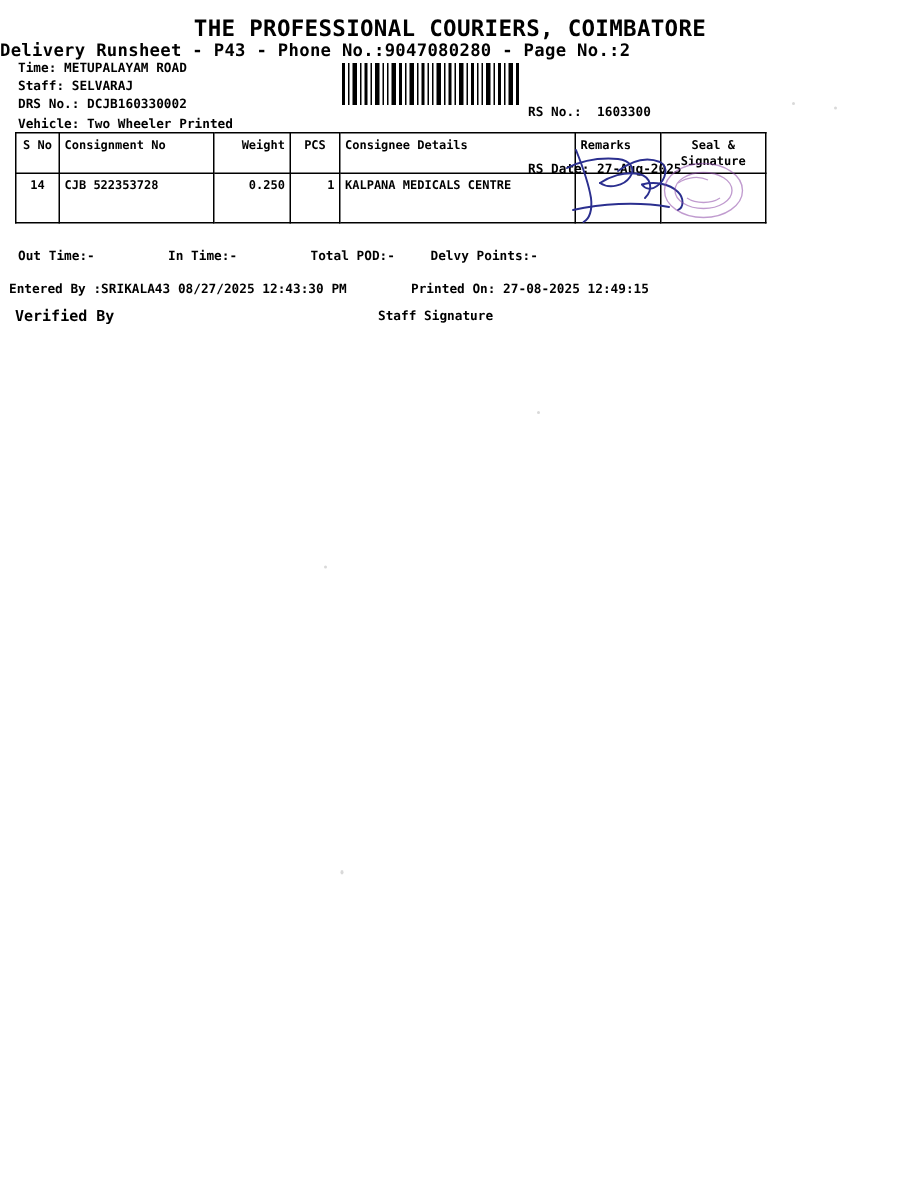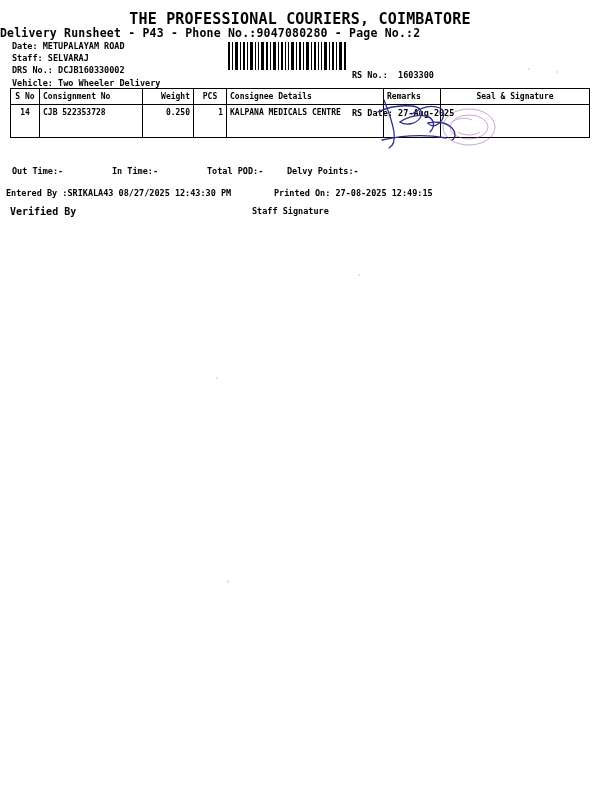--- a/index.html
+++ b/index.html
@@ -59,21 +59,21 @@
     left: 352px; top: 44px;
     font-size: 8.5px;
     line-height: 12.5px;
     font-weight: bold;
     white-space: pre;
   }
   table.runsheet {
     position: absolute;
     left: 10px;
     top: 88px;
-    width: 580px;
+    width: 501px;
     border-collapse: collapse;
     table-layout: fixed;
     padding-left: 13px;
   }
   table.runsheet th, table.runsheet td {
     border: 1px solid #000;
     font-size: 8px;
     font-weight: bold;
     padding: 2px 3px;
     vertical-align: top;
@@ -171,24 +171,24 @@
 </style>
 </head>
 <body>
 
 <div class="page">
 
   <div class="company-title">THE PROFESSIONAL COURIERS, COIMBATORE</div>
   <div class="doc-title">Delivery Runsheet - P43 - Phone No.:9047080280 - Page No.:2</div>
 
   <div class="meta-left">
-    <div>Date: METUPALAYAM ROAD</div>
+    <div>Time: METUPALAYAM ROAD</div>
     <div>Staff: SELVARAJ</div>
     <div>DRS No.: DCJB160330002</div>
-    <div>Vehicle: Two Wheeler Delivery</div>
+    <div>Vehicle: Two Wheeler Printed</div>
   </div>
 
   <div class="barcode">
     <svg width="118" height="28" viewBox="0 0 118 28" xmlns="http://www.w3.org/2000/svg">
       <rect x="0" y="0" width="2" height="28" fill="#000"></rect>
       <rect x="4" y="0" width="1" height="28" fill="#000"></rect>
       <rect x="7" y="0" width="3" height="28" fill="#000"></rect>
       <rect x="12" y="0" width="1" height="28" fill="#000"></rect>
       <rect x="15" y="0" width="2" height="28" fill="#000"></rect>
       <rect x="19" y="0" width="1" height="28" fill="#000"></rect>

